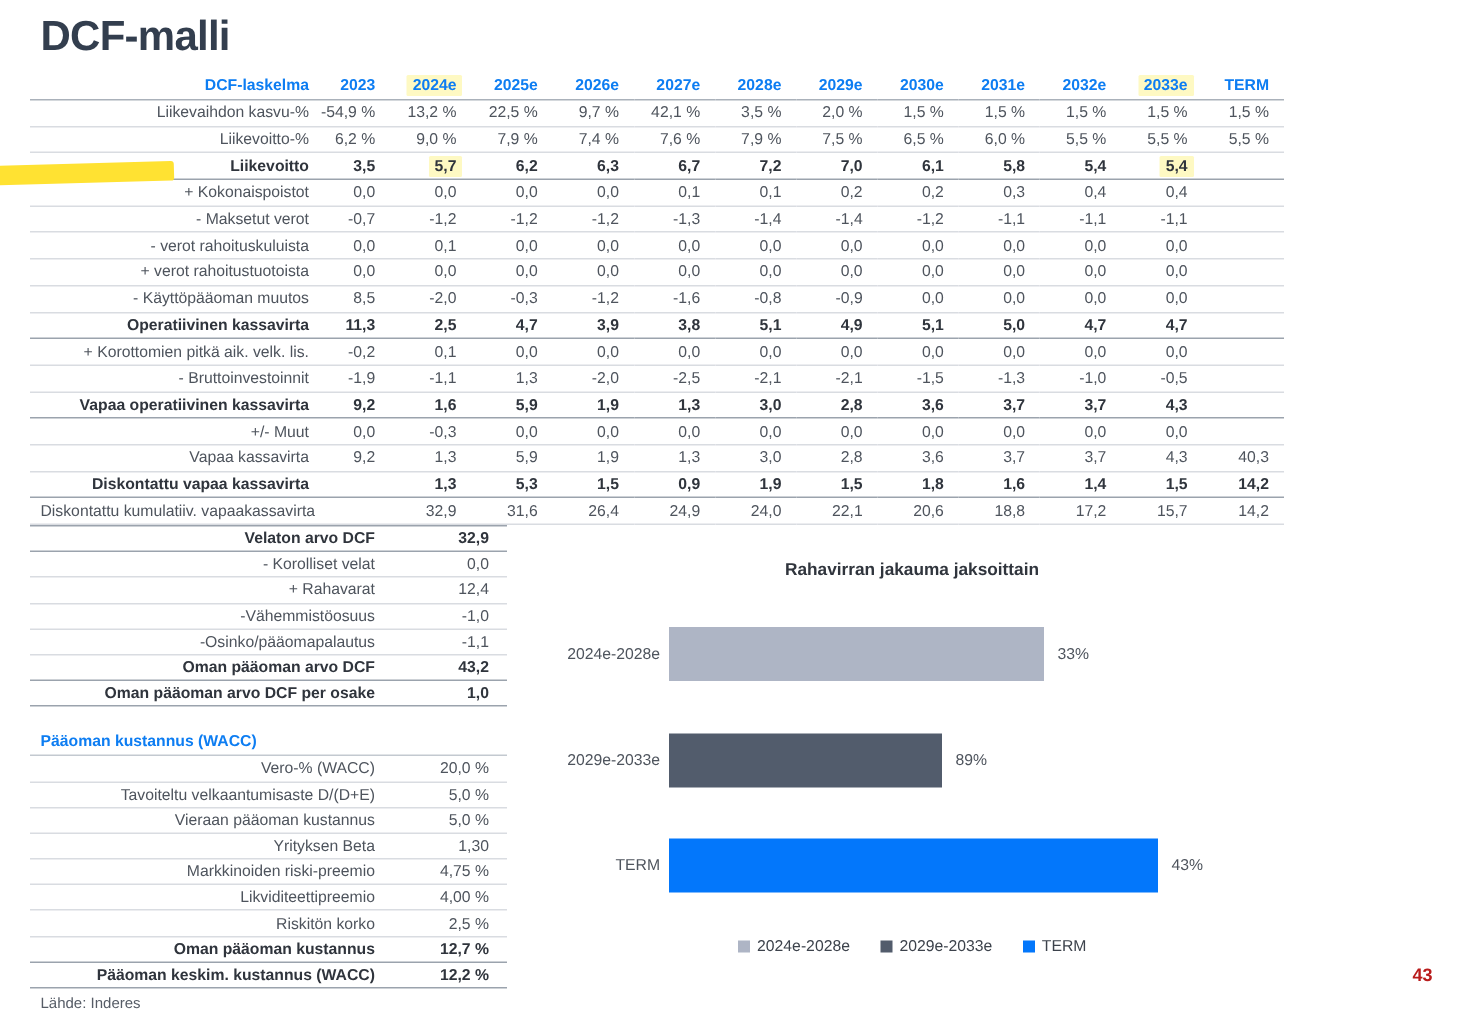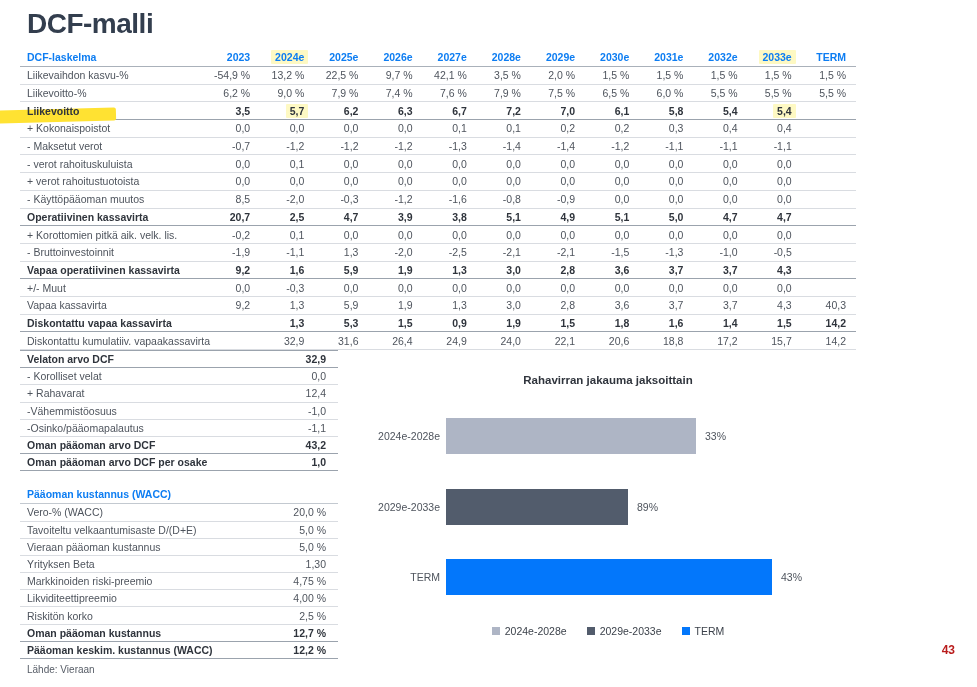--- a/index.html
+++ b/index.html
@@ -17,21 +17,21 @@
 
   table{border-collapse:collapse;}
   table.dcf{width:836px;table-layout:fixed;}
   .dcf th,.dcf td{
     font-size:10.5px;padding:0;vertical-align:middle;
     color:#4e545d;white-space:nowrap;overflow:visible;
   }
   .dcf thead th{height:19px;color:#0d7df2;font-weight:bold;border-bottom:1px solid #aab1ba;}
   .dcf tbody td{height:16.7px;border-bottom:1px solid #d9dce1;}
   .dcf tr.b td{font-weight:bold;color:#2f343c;border-top:1px solid #9ba3ad;border-bottom:1px solid #9ba3ad;}
-  .lbl{text-align:left;padding-left:7px !important;position:relative;}
+  .lbl{text-align:right;padding-left:7px !important;position:relative;}
   .num{text-align:right;padding-right:10px !important;}
   .hl{background:#fef9c3;padding:1px 4px;margin-right:-4px;border-radius:1px;}
   .marker{
     position:absolute;left:-24px;top:7px;width:120px;height:13px;
     background:#ffe232;transform:rotate(-1.6deg);border-radius:2px;z-index:0;
   }
   .lbl-text{position:relative;z-index:1;}
 
   table.small{width:318px;table-layout:fixed;margin-top:0;}
   .small td,.small th{font-size:10.5px;padding:0;color:#4e545d;white-space:nowrap;}
@@ -203,21 +203,21 @@
           <td class="num">-0,8</td>
           <td class="num">-0,9</td>
           <td class="num">0,0</td>
           <td class="num">0,0</td>
           <td class="num">0,0</td>
           <td class="num">0,0</td>
           <td class="num"></td>
         </tr>
         <tr class="b">
           <td class="lbl"><span class="lbl-text">Operatiivinen kassavirta</span></td>
-          <td class="num">20,7</td>
+          <td class="num">11,3</td>
           <td class="num">2,5</td>
           <td class="num">4,7</td>
           <td class="num">3,9</td>
           <td class="num">3,8</td>
           <td class="num">5,1</td>
           <td class="num">4,9</td>
           <td class="num">5,1</td>
           <td class="num">5,0</td>
           <td class="num">4,7</td>
           <td class="num">4,7</td>
@@ -413,21 +413,21 @@
             <td class="num">12,7 %</td>
           </tr>
           <tr class="b">
             <td class="lbl">Pääoman keskim. kustannus (WACC)</td>
             <td class="num">12,2 %</td>
           </tr>
         </tbody>
     </table>
   </div>
 
-  <div class="source-note">Lähde: Vieraan</div>
+  <div class="source-note">Lähde: Inderes</div>
 </div>
 
 <div class="chart">
   <div class="chart-title">Rahavirran jakauma jaksoittain</div>
   <div id="chart-plot">
       <div class="bar-row" style="top: 51px;">
         <div class="bar-cat">2024e-2028e</div>
         <div class="bar-fill" style="width: 250px; background: rgb(174, 181, 197);"></div>
         <div class="bar-val">33%</div>
       </div>

